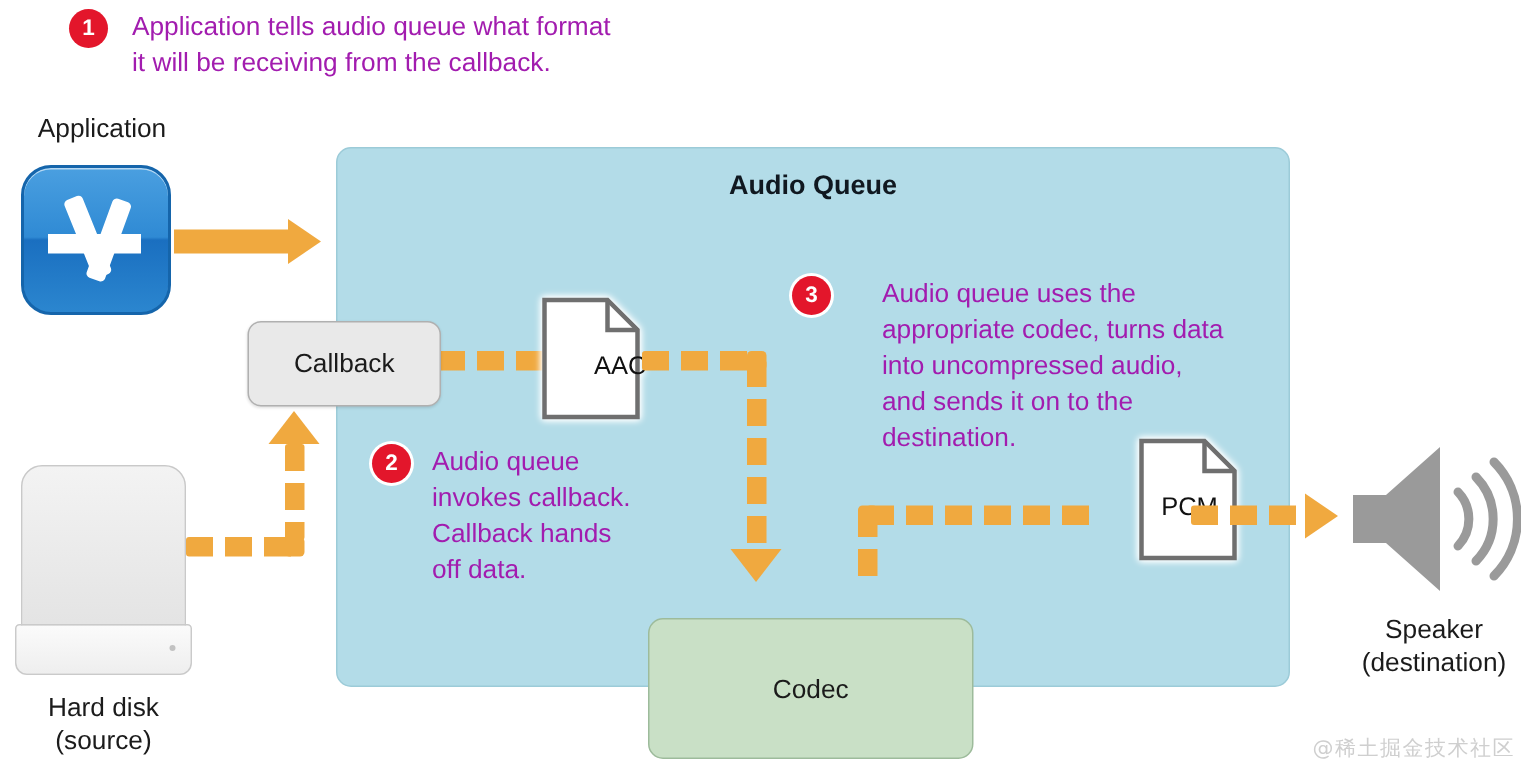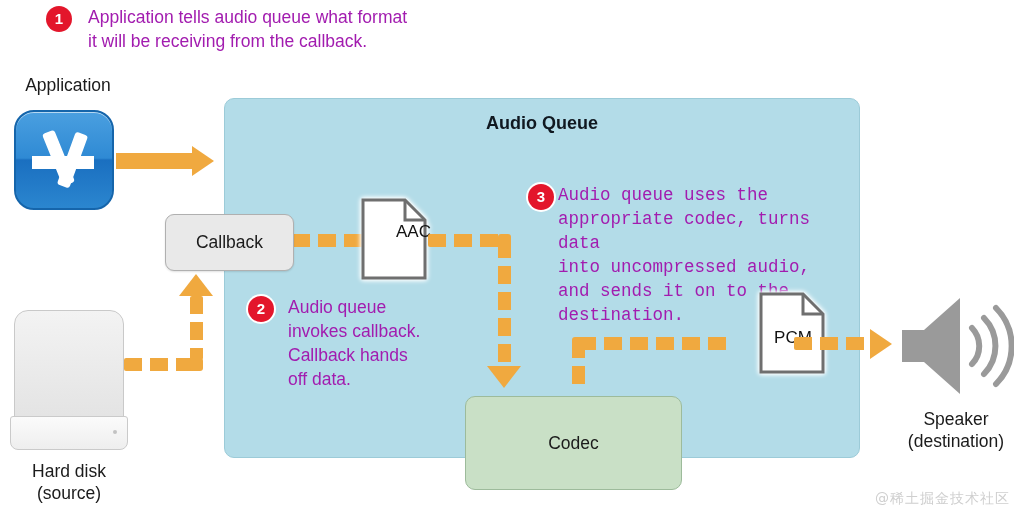--- a/index.html
+++ b/index.html
@@ -217,21 +217,21 @@
 </div>
 
 <div class="abs solid-bar" style="left:116px; top:153px; width:78px;"></div>
 <div class="abs arrow-right" style="left:192px; top:146px;"></div>
 
 <div class="abs audio-queue" style="left:224px; top:98px; width:634px; height:358px;">
   <div class="aq-title">Audio Queue</div>
 </div>
 
 <div class="abs step-badge" style="left:528px; top:184px;">3</div>
-<div class="abs step-text" style="left:558px; top:183px; width:290px;font-family:Liberation Mono, monospace;">Audio queue uses the
+<div class="abs step-text" style="left:588px; top:183px; width:290px;">Audio queue uses the
 appropriate codec, turns data
 into uncompressed audio,
 and sends it on to the
 destination.</div>
 
 <div class="abs step-badge" style="left:248px; top:296px;">2</div>
 <div class="abs step-text" style="left:288px; top:295px; width:180px;">Audio queue
 invokes callback.
 Callback hands
 off data.</div>
@@ -240,29 +240,29 @@
 
 <div class="abs callback-box" style="left:165px; top:214px; width:127px; height:55px;">
   <span>Callback</span>
 </div>
 
 <div class="abs doc" style="left:361px; top:198px; width:66px; height:82px;">
   <svg width="66" height="82" viewBox="0 0 66 82">
     <path d="M2,2 H44 L64,22 V80 H2 Z" fill="#ffffff" stroke="#6f6f6f" stroke-width="3"></path>
     <path d="M44,2 V22 H64" fill="none" stroke="#6f6f6f" stroke-width="3"></path>
   </svg>
-  <div class="doc-label" style="top:24px;padding-left:35px;">AAC</div>
+  <div class="doc-label" style="top:36px;padding-left:35px;">AAC</div>
 </div>
 
 <div class="abs dash-h" style="left:428px; top:234px; width:78px;"></div>
 <div class="abs dash-corner" style="left:498px; top:234px;"></div>
 <div class="abs dash-v" style="left:498px; top:240px; height:128px;"></div>
 <div class="abs arrow-down" style="left:487px; top:366px;"></div>
 
-<div class="abs codec-box" style="left:432px; top:396px; width:215px; height:92px;margin-left:33px;">
+<div class="abs codec-box" style="left:432px; top:412px; width:215px; height:92px;">
   <span>Codec</span>
 </div>
 
 <div class="abs dash-v" style="left:572px; top:340px; height:50px;"></div>
 <div class="abs dash-corner" style="left:572px; top:337px;"></div>
 <div class="abs dash-h" style="left:578px; top:337px; width:152px;"></div>
 
 <div class="abs doc" style="left:727px; top:292px; width:68px; height:82px;margin-left:32px;">
   <svg width="66" height="82" viewBox="0 0 66 82">
     <path d="M2,2 H44 L64,22 V80 H2 Z" fill="#ffffff" stroke="#6f6f6f" stroke-width="3"></path>

